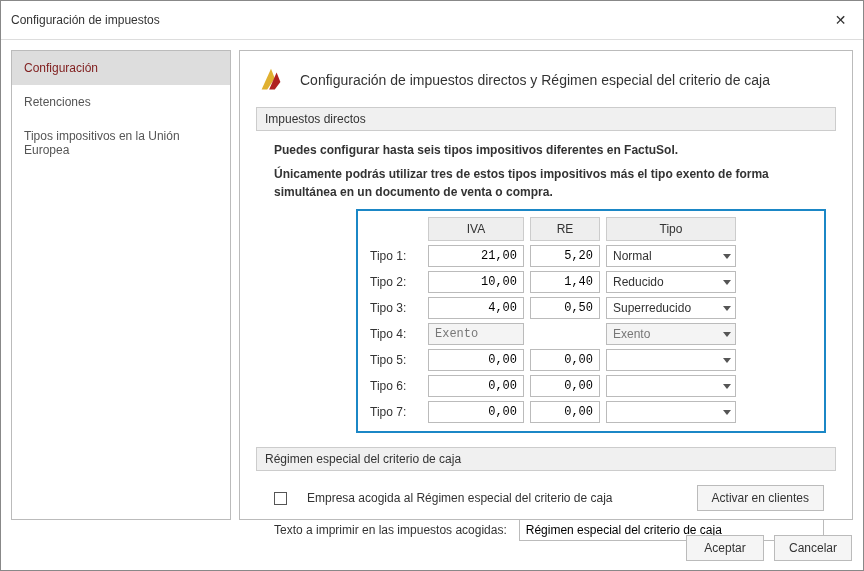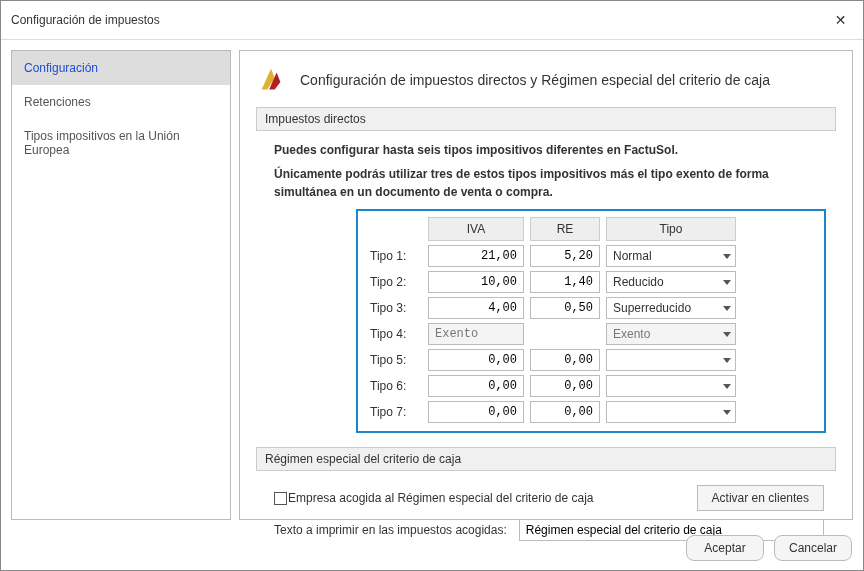--- a/index.html
+++ b/index.html
@@ -46,21 +46,21 @@
   }
   .side-item {
     padding: 10px 12px;
     font-size: 12px;
     border-bottom: 0;
     color: #555;
     cursor: default;
   }
   .side-item.selected {
     background: #ddd;
-    color: #1d4ed8;
+    color: #7f1d1d;
   }
   .main {
     flex: 1;
     border: 1px solid #bbb;
     background: #fff;
     padding: 14px 16px 10px 16px;
     position: relative;
   }
   .header-row {
     display: flex;
@@ -156,21 +156,21 @@
   }
   .regimen-row {
     display: flex;
     align-items: center;
     justify-content: space-between;
     padding: 4px 12px 8px 18px;
   }
   .chk-wrap {
     display: flex;
     align-items: center;
-    gap: 1px;
+    gap: 20px;
   }
   .chkbox {
     width: 13px; height: 13px;
     border: 1px solid #555;
     background: #fff;
   }
   .btn {
     border: 1px solid #bbb;
     background: #f5f5f5;
     padding: 5px 14px;
@@ -193,21 +193,21 @@
     font-size: 12px;
     font-family: inherit;
   }
   .footer {
     position: absolute;
     bottom: 10px;
     right: 12px;
     display: flex;
     gap: 10px;
   }
-  .footer .btn { min-width: 78px; border-radius: 8px; }
+  .footer .btn { min-width: 78px; }
 </style>
 </head>
 <body>
 
 <div class="titlebar">
   <span class="title">Configuración de impuestos</span>
   <div class="close">✕</div>
 </div>
 
 <div class="body-area">

